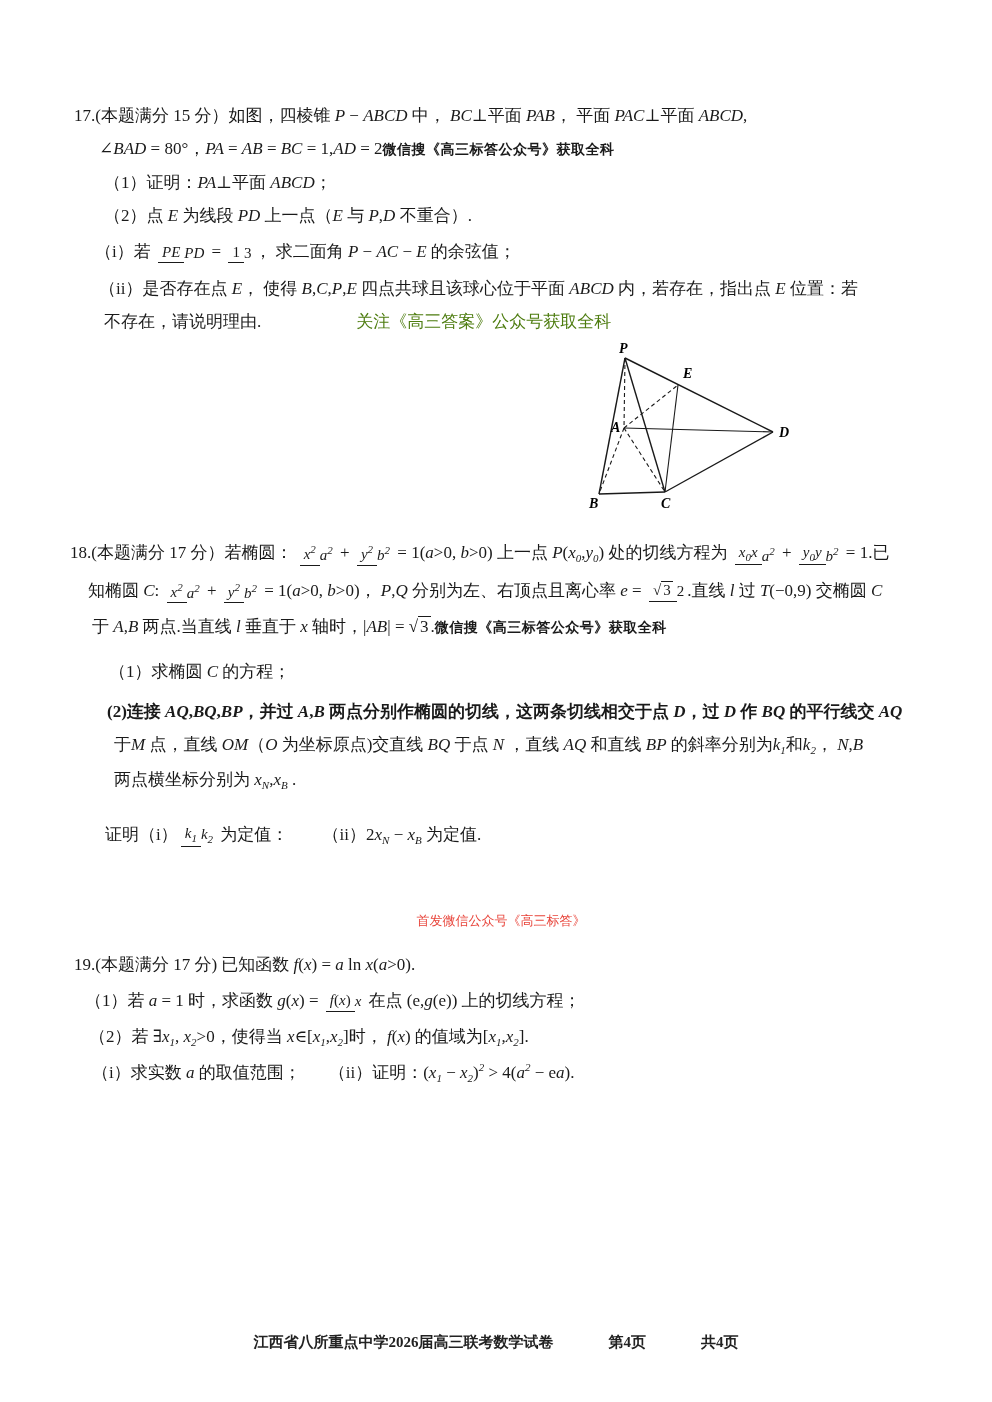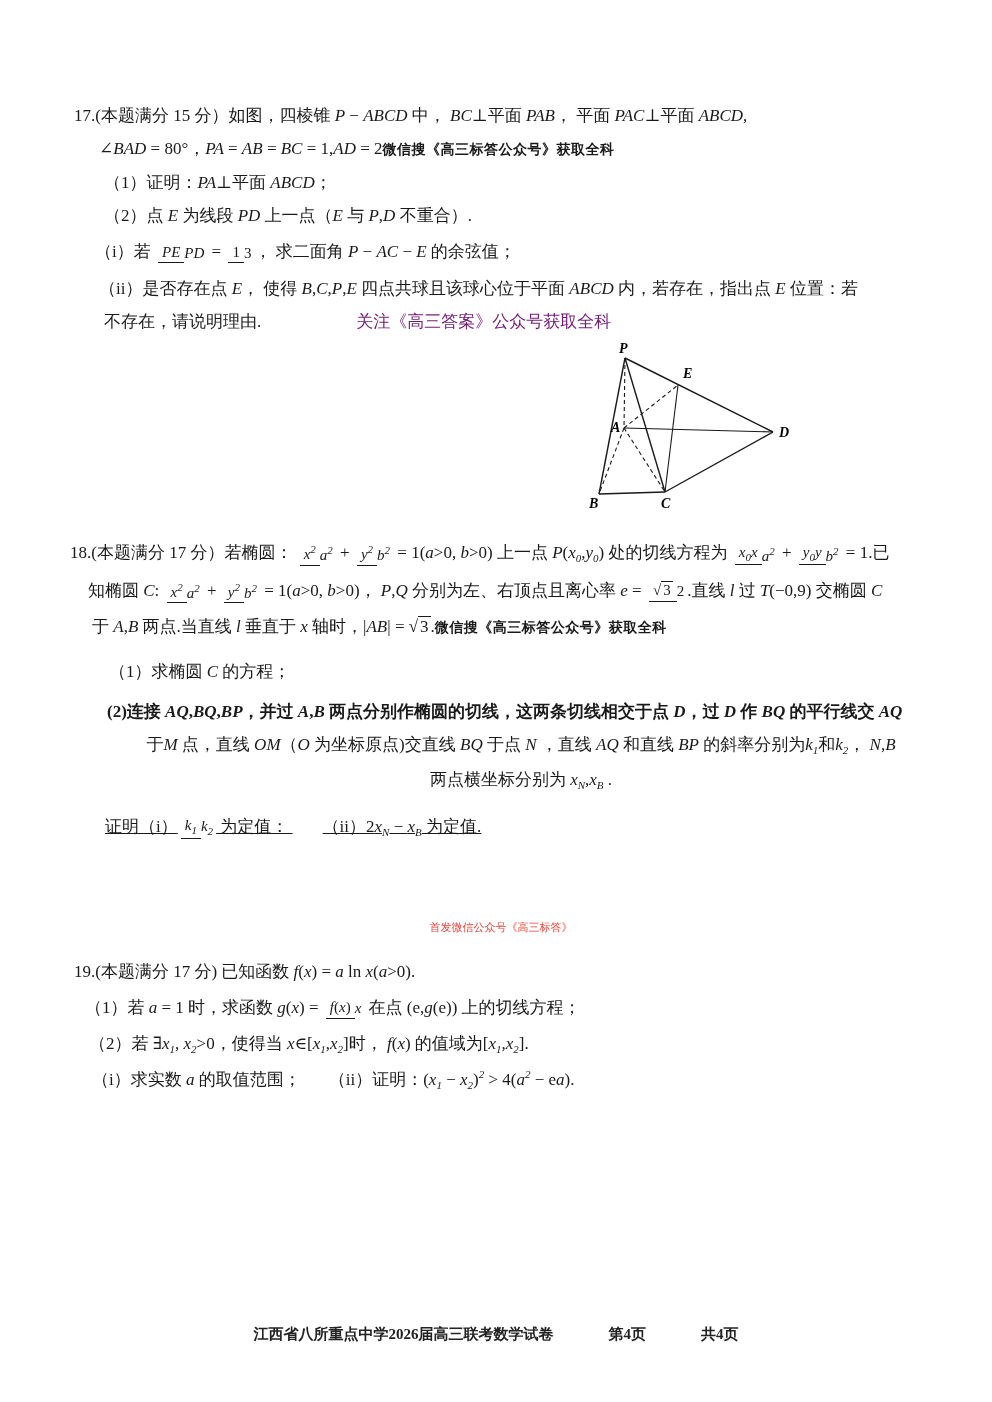--- a/index.html
+++ b/index.html
@@ -13,40 +13,40 @@
   }
   .content { padding: 96px 60px 0 70px; }
   .line { line-height: 1.55; margin: 7px 4px; min-height: 22px; }
   .line.tall { margin: 10px 0; }
   .ind15 { padding-left: 15px; }
   .ind18 { padding-left: 18px; }
   .ind25 { padding-left: 25px; }
   .ind30 { padding-left: 30px; }
   .ind33 { padding-left: 33px; font-weight: bold; }
   .ind35 { padding-left: 35px; }
-  .ind40 { padding-left: 40px; text-align: center; }
+  .ind40 { padding-left: 40px; }
   .mi { font-style: italic; font-family: "Liberation Serif", serif; }
   sup.mi, sub.mi, sup, sub { font-size: 11px; font-style: italic; }
   .frac {
     display: inline-flex; flex-direction: row;
     vertical-align: middle; text-align: center;
     margin: 0 3px; line-height: 1.15;
   }
   .fn { display: block; padding: 0 4px 1px 4px; border-bottom: 1.2px solid #1a1a1a; font-size: 15px; }
   .fd { display: block; padding-top: 1px; font-size: 15px; }
   .sqrt { white-space: nowrap; }
   .sqrt .rbody { border-top: 1.2px solid #1a1a1a; padding: 0 2px; }
   .wm { font-size: 14px; font-weight: 600; letter-spacing: 0.5px; }
-  .red { color: #701a75; }
-  .red-center { text-align: center; color:#e8443a; font-size: 11px; margin: 24px 0; }
+  .red { color: #4d7c0f; }
+  .red-center { text-align: center; color:#e8443a; font-size: 13px; margin: 8px 0; }
   .section { margin-bottom: 14px; }
   .figure-wrap { display: flex; justify-content: flex-end; padding-right: 130px; margin: 6px 0 26px 0; }
   .fig-label { font-style: italic; font-weight: bold; font-size: 14px; font-family: "Liberation Serif", serif; }
   .footer {
-    position: absolute; bottom: 58px; left: 0; width: 100%;
+    position: absolute; bottom: 50px; left: 0; width: 100%;
     display: flex; justify-content: center; gap: 55px;
     font-size: 15px; font-weight: 600; color:#222;
   }
   .gap-mid { height: 40px; }
 </style>
 </head>
 <body>
 
 <div class="content">
 
@@ -113,21 +113,21 @@
           <span class="fd"><span class="mi">b</span><sup class="mi">2</sup></span>
         </span><span class="tx"> = 1(</span><span class="mi">a</span><span class="tx">&gt;0,  </span><span class="mi">b</span><span class="tx">&gt;0)， </span><span class="mi">P</span><span class="tx">,</span><span class="mi">Q</span><span class="tx"> 分别为左、右顶点且离心率 </span><span class="mi">e</span><span class="tx"> = </span><span class="frac">
           <span class="fn"><span class="sqrt"><span class="rad">√</span><span class="rbody">3</span></span></span>
           <span class="fd"><span class="tx">2</span></span>
         </span><span class="tx">.直线 </span><span class="mi">l</span><span class="tx"> 过 </span><span class="mi">T</span><span class="tx">(−0,9) 交椭圆 </span><span class="mi">C</span></div>
     <div class="line ind18"><span class="tx">于 </span><span class="mi">A</span><span class="tx">,</span><span class="mi">B</span><span class="tx"> 两点.当直线 </span><span class="mi">l</span><span class="tx"> 垂直于 </span><span class="mi">x</span><span class="tx"> 轴时，</span><span class="tx">|</span><span class="mi">AB</span><span class="tx">| = </span><span class="sqrt"><span class="rad">√</span><span class="rbody">3</span></span><span class="tx">.</span><span class="wm">微信搜《高三标答公众号》获取全科</span></div>
     <div class="line ind35" style="margin-top:18px;"><span class="tx">（1）求椭圆 </span><span class="mi">C</span><span class="tx"> 的方程；</span></div>
     <div class="line ind33" style="margin-top:14px;"><span class="tx">(2)连接 </span><span class="mi">AQ</span><span class="tx">,</span><span class="mi">BQ</span><span class="tx">,</span><span class="mi">BP</span><span class="tx">，并过 </span><span class="mi">A</span><span class="tx">,</span><span class="mi">B</span><span class="tx"> 两点分别作椭圆的切线，这两条切线相交于点 </span><span class="mi">D</span><span class="tx">，过 </span><span class="mi">D</span><span class="tx"> 作 </span><span class="mi">BQ</span><span class="tx"> 的平行线交 </span><span class="mi">AQ</span></div>
     <div class="line ind40"><span class="tx">于</span><span class="mi">M</span><span class="tx"> 点，直线 </span><span class="mi">OM</span><span class="tx">（</span><span class="mi">O</span><span class="tx"> 为坐标原点)交直线 </span><span class="mi">BQ</span><span class="tx"> 于点 </span><span class="mi">N</span><span class="tx"> ，直线 </span><span class="mi">AQ</span><span class="tx"> 和直线 </span><span class="mi">BP</span><span class="tx"> 的斜率分别为</span><span class="mi">k</span><sub class="mi">1</sub><span class="tx">和</span><span class="mi">k</span><sub class="mi">2</sub><span class="tx">， </span><span class="mi">N</span><span class="tx">,</span><span class="mi">B</span></div>
     <div class="line ind40"><span class="tx">两点横坐标分别为 </span><span class="mi">x</span><sub class="mi">N</sub><span class="tx">,</span><span class="mi">x</span><sub class="mi">B</sub><span class="tx"> .</span></div>
-    <div class="line tall ind35" style="margin-top:20px;text-decoration:underline;"><span class="tx">证明（i）</span><span class="frac">
+    <div class="line tall ind35" style="margin-top:28px;"><span class="tx">证明（i）</span><span class="frac">
           <span class="fn"><span class="mi">k</span><sub class="mi">1</sub></span>
           <span class="fd"><span class="mi">k</span><sub class="mi">2</sub></span>
         </span><span class="tx"> 为定值：  </span><span style="display: inline-block; width: 30px;"></span><span class="tx">（ii）2</span><span class="mi">x</span><sub class="mi">N</sub><span class="tx"> − </span><span class="mi">x</span><sub class="mi">B</sub><span class="tx"> 为定值.</span></div>
   </div>
 
   <div class="gap-mid"></div>
 
   <div class="red-center">首发微信公众号《高三标答》</div>
 
   <div class="section" style="margin-top:22px;">

